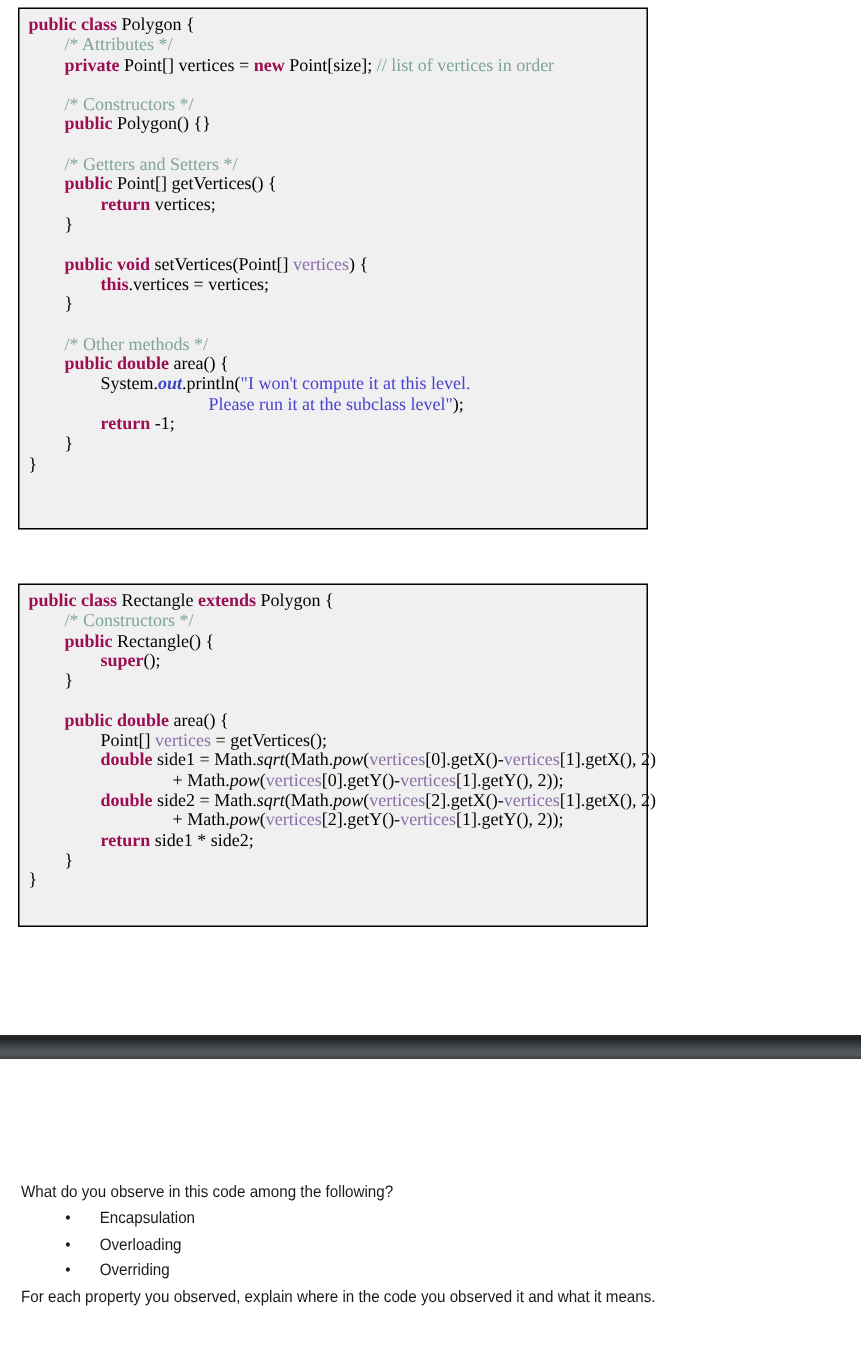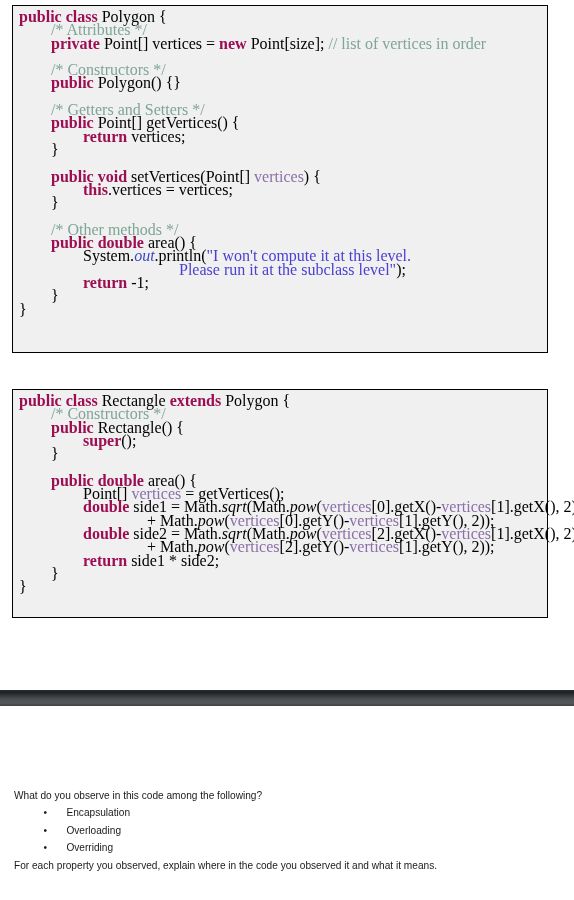--- a/index.html
+++ b/index.html
@@ -13,26 +13,26 @@
     height: 900px;
     position: relative;
     font-family: "Liberation Serif", "DejaVu Serif", serif;
     overflow: hidden;
   }
 
   
   .code-box {
     position: absolute;
     left: 12px;
-    width: 536px;
+    width: 420px;
     box-sizing: border-box;
     background: #f0f0f0;
     border: 1.4px solid #000000;
     font-family: "Liberation Serif", "DejaVu Serif", serif;
-    font-size: 16px;
+    font-size: 12px;
     line-height: 13.3px;
     color: #000000;
     padding: 4px 0 4px 0;
     white-space: pre;
   }
   #code-box-polygon { top: 5px; height: 348px; }
   #code-box-rectangle { top: 389px; height: 229px; }
 
   .code-line {
     white-space: pre;
@@ -40,21 +40,21 @@
     min-height: 13.3px;
   }
   .code-line.blank { height: 13.3px; }
 
   
   .kw       { color: #9c0d52; font-weight: bold; }   
   .cmt      { color: #7fa598; }                        and // ... */
   .var      { color: #5b49c8; }                       
   .var2     { color: #8a6fa8; }                       
   .str      { color: #4a3fd1; }                       
-  .field    { color: #3a46c8; font-weight: normal; font-style: italic; } 
+  .field    { color: #3a46c8; font-weight: bold; font-style: italic; } 
   .ital     { font-style: italic; text-align: right; }                   
   .plain    { color: #000000; }
 
   
   #divider-bar {
     position: absolute;
     left: 0;
     top: 690px;
     width: 574px;
     height: 16px;

